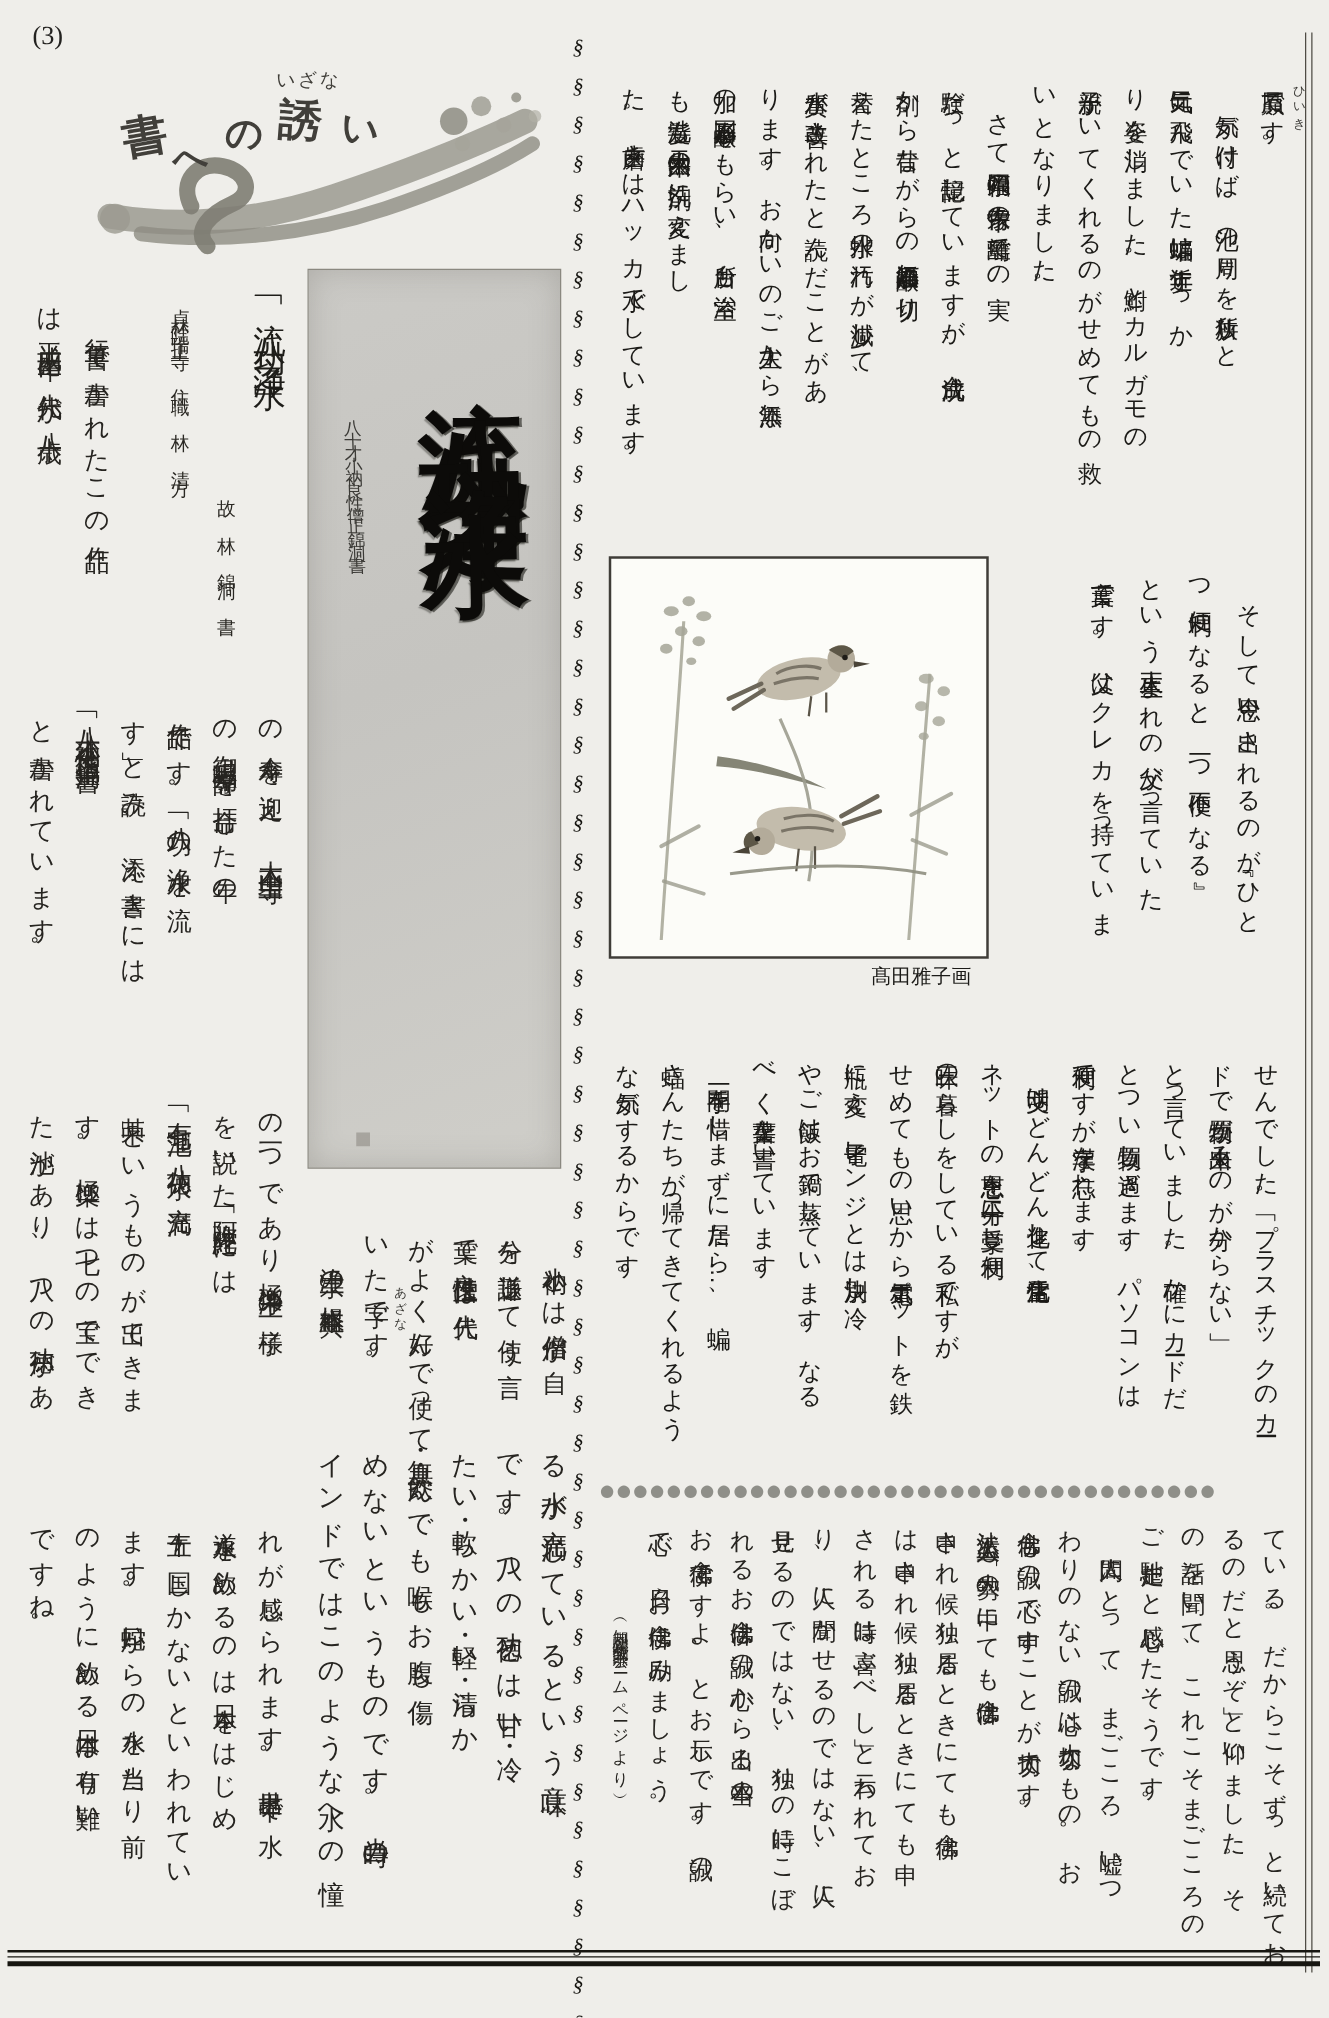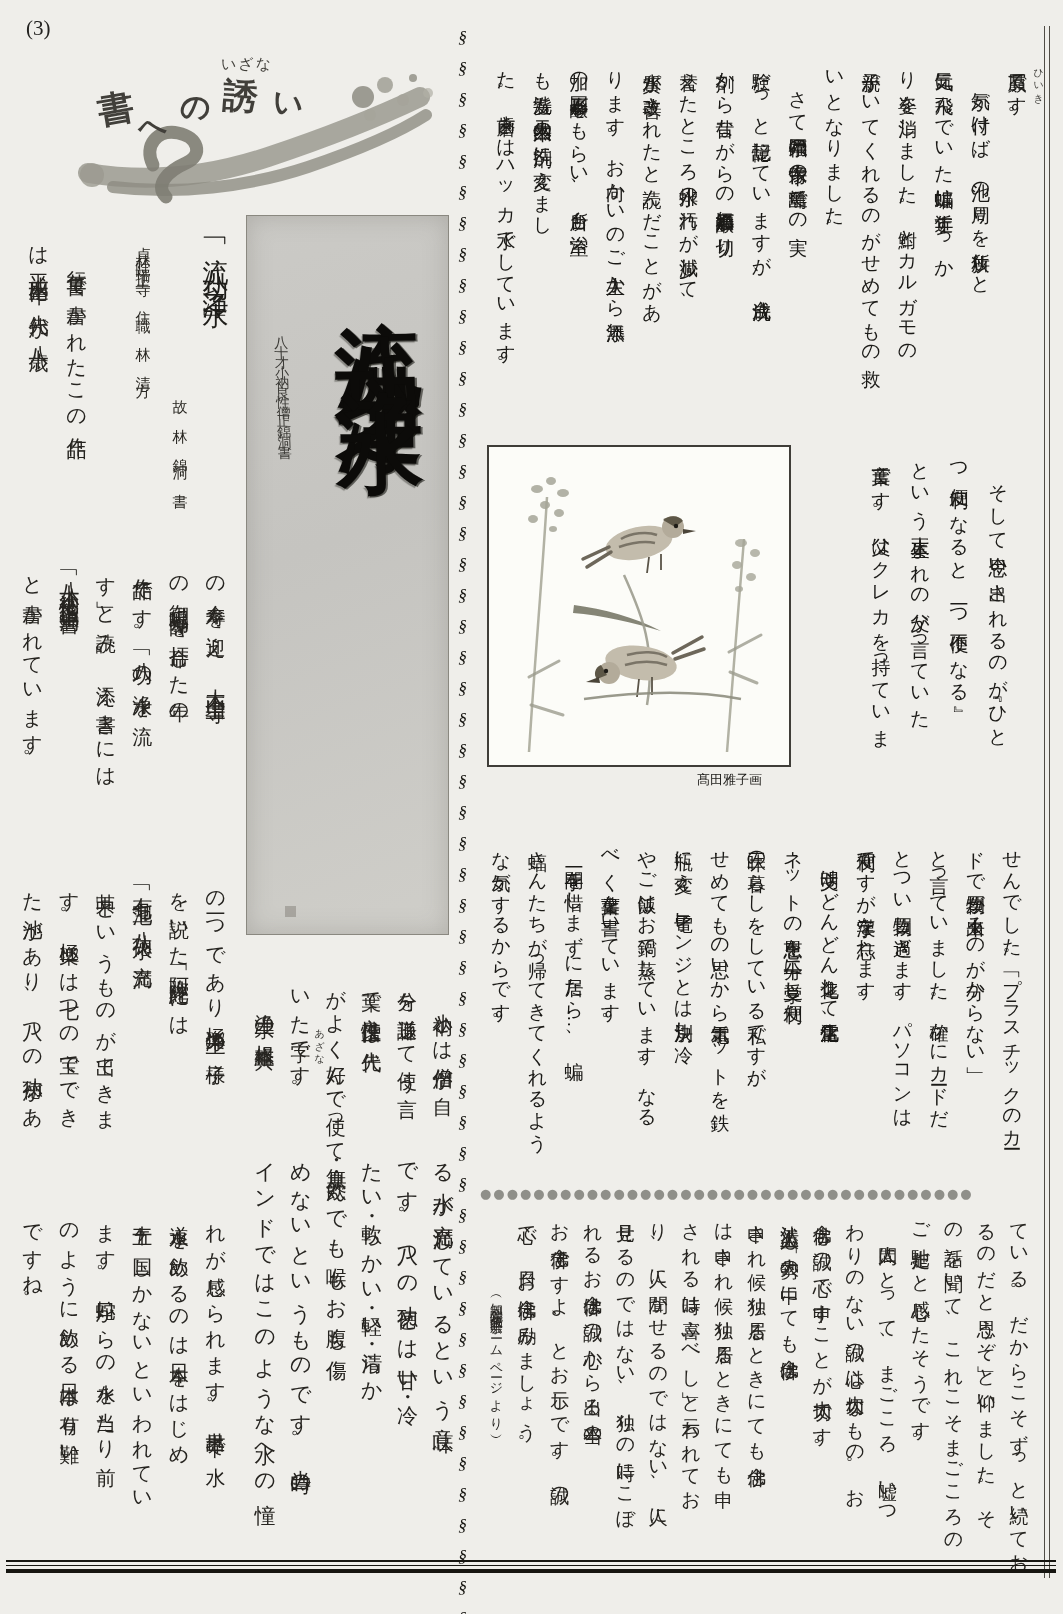--- a/index.html
+++ b/index.html
@@ -21,21 +21,21 @@
   .imgframe{position:absolute;border:2px solid #3f3d38;background:#fcfcf8;}
   .calli{position:absolute;background:linear-gradient(160deg,#cbcac6 0%,#c5c4c0 45%,#cfcec9 100%);
          border:1px solid #8a8880;box-shadow:inset 0 0 25px rgba(90,88,80,.25);}
   .calli-main{position:absolute;writing-mode:vertical-rl;font-family:"Liberation Serif",serif;
               font-weight:bold;font-size:86px;letter-spacing:18px;color:#0c0b09;
               text-shadow:2px 1px 0 rgba(15,14,10,.55),-1px 2px 1px rgba(15,14,10,.35);
               transform:rotate(-1.2deg);}
   .calli-sig{position:absolute;writing-mode:vertical-rl;font-family:"Liberation Serif",serif;
              font-size:14px;letter-spacing:10px;color:#23221e;transform:rotate(-2deg) skewY(3deg);
              opacity:.85;}
-  .caption{position:absolute;font-family:"Liberation Sans",sans-serif;font-size:13px;color:#1b1a17;}
+  .caption{position:absolute;font-family:"Liberation Sans",sans-serif;font-size:16px;color:#1b1a17;}
   .logochar{position:absolute;font-family:"Liberation Serif",serif;color:#413f3a;font-weight:bold;}
   .pgnum{position:absolute;font-size:21px;color:#232220;font-family:"Liberation Serif",serif;}
   .title-col{position:absolute;writing-mode:vertical-rl;font-size:26px;letter-spacing:9px;color:#1e1d19;
              font-family:"Liberation Serif",serif;}
   .author-col{position:absolute;writing-mode:vertical-rl;font-size:15px;letter-spacing:7px;color:#2a2823;
               font-family:"Liberation Serif",serif;}
   .seal{position:absolute;width:11px;height:11px;background:#8d8b83;opacity:.6;}
 </style>
 </head>
 <body>

